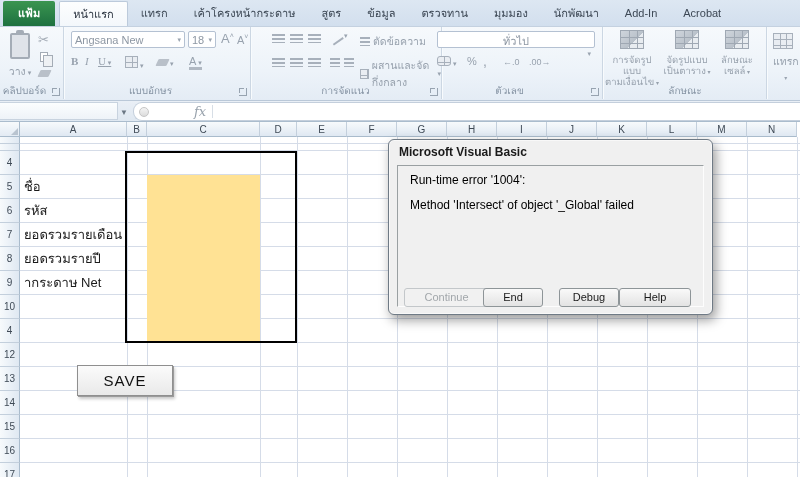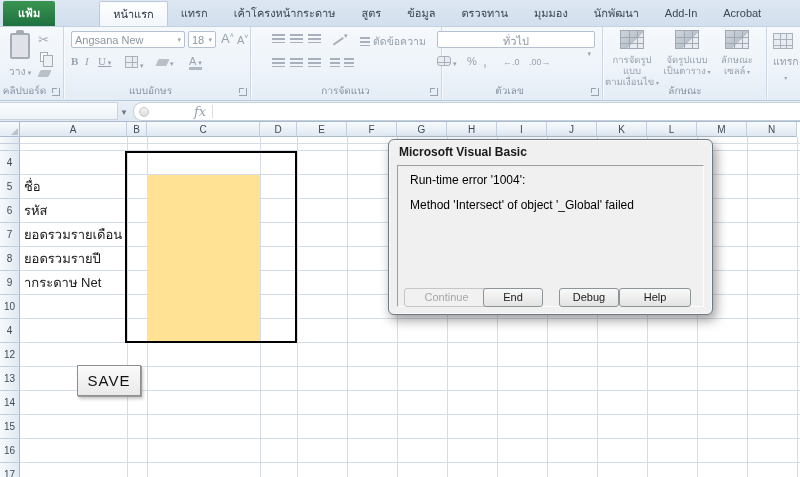--- a/index.html
+++ b/index.html
@@ -6,21 +6,21 @@
   html,body { width:800px; height:477px; overflow:hidden; font-family:"Liberation Sans", sans-serif; background:#fff; }
   #app { position:relative; width:800px; height:477px; }
 
   
   .tabstrip { position:absolute; left:0; top:0; width:800px; height:27px;
     background:linear-gradient(#dde7f2,#d2dfee); border-bottom:1px solid #c4d1e0; display:flex; align-items:flex-end; }
   .tab { height:25px; line-height:24px; padding:0 13px; font-size:11px; color:#3d4855; cursor:default; }
   .tab.file { background:linear-gradient(#3a9550,#1e7140); color:#fff; margin-left:3px; margin-right:4px;
     border-radius:2px 2px 0 0; padding:0 15px; font-weight:bold; }
   .tab.selected { background:linear-gradient(#fdfefe,#f3f7fb); border:1px solid #bccadb; border-bottom:none;
-    border-radius:2px 2px 0 0; color:#2b3440;margin-left:40px; }
+    border-radius:2px 2px 0 0; color:#2b3440; }
 
   
   .ribbon { position:absolute; left:0; top:27px; width:800px; height:74px;
     background:linear-gradient(#f6f9fc,#edf3f9 60%,#e4ecf5); border-bottom:1px solid #bac8d8; }
   .rgroup { position:absolute; top:0; height:72px; border-right:1px solid #ccd7e3; box-shadow:1px 0 0 #f8fbfd; }
   .rgroup-label { position:absolute; bottom:1px; left:0; right:14px; text-align:center; font-size:10px; color:#8593a3; white-space:nowrap; }
   .launcher { position:absolute; bottom:3px; right:3px; width:8px; height:8px;
     border-right:1.5px solid #97a3b0; border-bottom:1.5px solid #97a3b0; }
   .launcher:before { content:""; position:absolute; left:0; top:0; width:4px; height:4px; border-left:1.5px solid #97a3b0; border-top:1.5px solid #97a3b0; }
   .combo { background:#fff; border:1px solid #b4c1d2; border-radius:2px; font-size:11px; color:#8d97a3;
@@ -81,21 +81,21 @@
     text-align:center; }
   .cornercell { position:absolute; left:0; top:0; width:20px; height:15px; background:linear-gradient(#f7fafc,#e3ebf4);
     border-right:1px solid #a9bbcc; border-bottom:1px solid #a9bbcc; }
   .cornercell:after { content:""; position:absolute; right:1px; bottom:1px;
     border-left:7px solid transparent; border-bottom:7px solid #b9c4d0; }
   .vline { position:absolute; top:15px; bottom:0; width:1px; background:#d5dce8; }
   .hline { position:absolute; left:20px; right:0; height:1px; background:#d5dce8; }
   .cell-text { position:absolute; left:24px; height:24px; line-height:24px; font-size:13px; color:#1a1a1a; white-space:nowrap; }
   .yellow-fill { position:absolute; background:#FFE294; }
   .range-box { position:absolute; border:2px solid #000; }
-  .save-btn { position:absolute; left:77px; width:64px; height:31px; background:linear-gradient(#fbfbfb,#e9e9e9);
+  .save-btn { position:absolute; left:77px; width:96px; height:31px; background:linear-gradient(#fbfbfb,#e9e9e9);
     border:1px solid #8f8f8f; box-shadow:1px 1px 0 #9b9b9b, 2px 3px 3px rgba(0,0,0,.22);
     font-size:15px; color:#111; text-align:center; line-height:29px; letter-spacing:1px; cursor:default; }
 
   
   .dialog { position:absolute; left:388px; top:139px; width:325px; height:176px; background:#f0f0f0;
     border:1px solid #6f7a85; border-radius:6px; box-shadow:0 0 0 1px rgba(255,255,255,.55) inset, 3px 5px 12px rgba(0,0,0,.4); z-index:50; }
   .dialog-title { position:absolute; left:10px; top:5px; font-size:12px; font-weight:bold; color:#1a1a1a; }
   .dialog-panel { position:absolute; left:8px; top:25px; width:307px; height:142px; background:#f0f0f0;
     border:1px solid; border-color:#9aa0a2 #fdfdfd #fdfdfd #9aa0a2; }
   .dialog-line { position:absolute; left:21px; font-size:12px; color:#000; white-space:nowrap; }
@@ -167,20 +167,25 @@
       <div style="position:absolute;left:80px;top:5px;font-size:7px;color:#9aa4b0;">▾</div>
       <div class="wrapbtn" style="left:96px;top:6px;">
         <span class="bars" style="width:10px;"></span>
         <span>ตัดข้อความ</span>
       </div>
       <span class="bars" style="position:absolute;left:8px;top:31px;"></span>
       <span class="bars" style="position:absolute;left:26px;top:31px;"></span>
       <span class="bars" style="position:absolute;left:44px;top:31px;"></span>
       <span class="bars" style="position:absolute;left:66px;top:31px;width:10px;"></span>
       <span class="bars" style="position:absolute;left:80px;top:31px;width:10px;"></span>
+      <div class="wrapbtn" style="left:96px;top:30px;">
+        <span class="icon-grid" style="width:12px;height:10px;"></span>
+        <span>ผสานและจัดกึ่งกลาง</span>
+        <span style="font-size:7px;color:#9aa4b0;">▾</span>
+      </div>
       <div class="rgroup-label">การจัดแนว</div>
       <div class="launcher"></div>
     </div>
 
     <div class="rgroup" style="left:431px;width:172px;">
       <div class="combo" style="position:absolute;left:6px;top:4px;width:158px;flex-direction:column;">
         <span>ทั่วไป</span>
           <span class="arrow">▾</span>
       </div>
       <div class="minibtn" style="left:6px;top:29px;"><span class="icon-grid" style="width:14px;height:10px;border-radius:3px;"></span><span style="font-size:7px;"> ▾</span></div>

